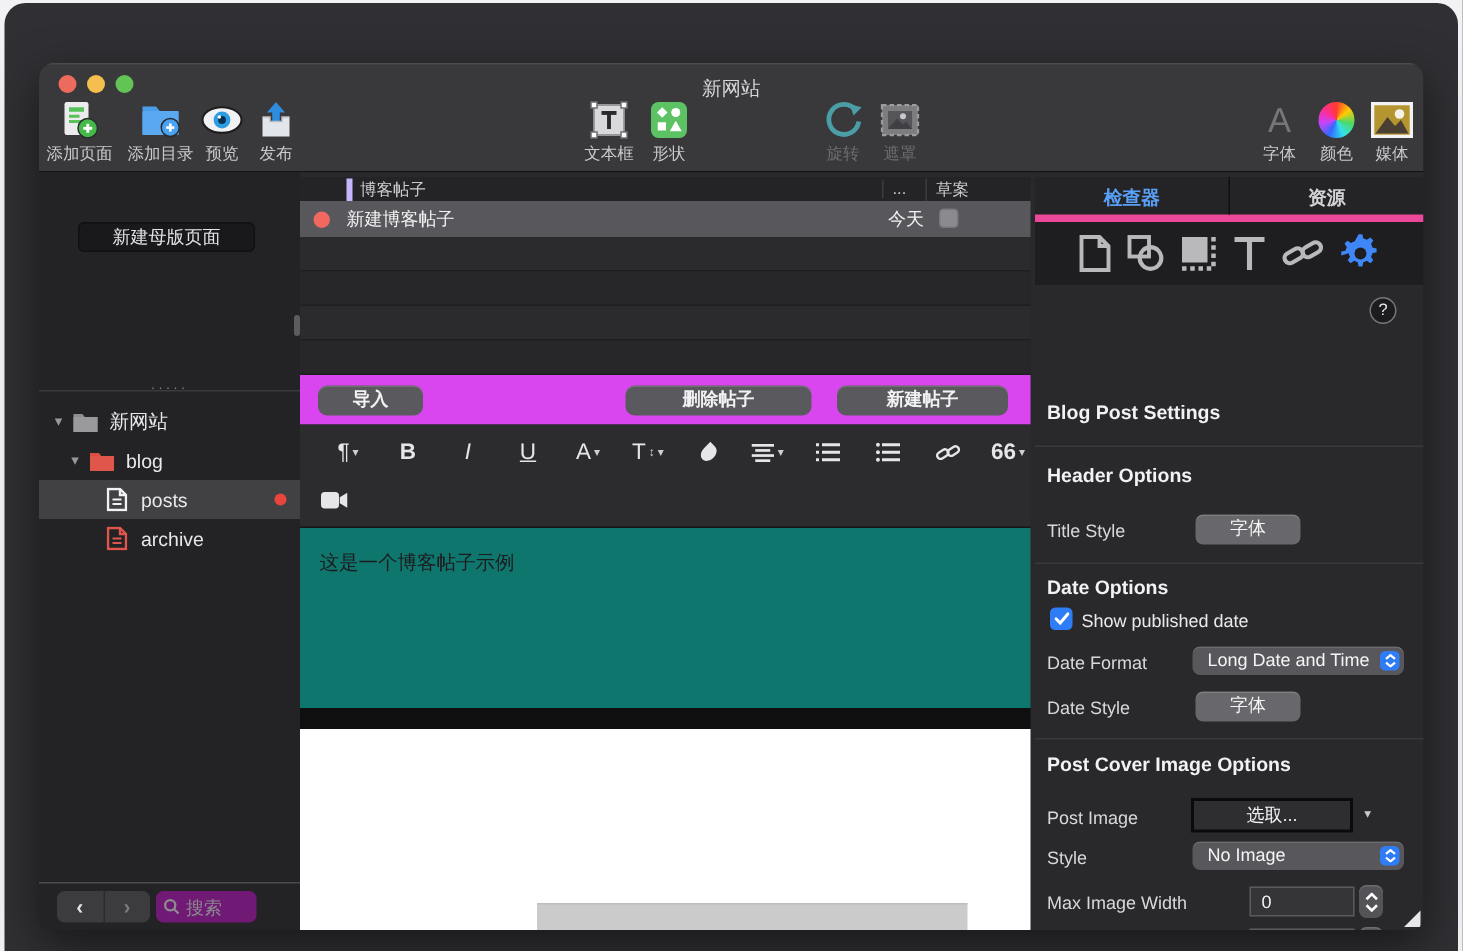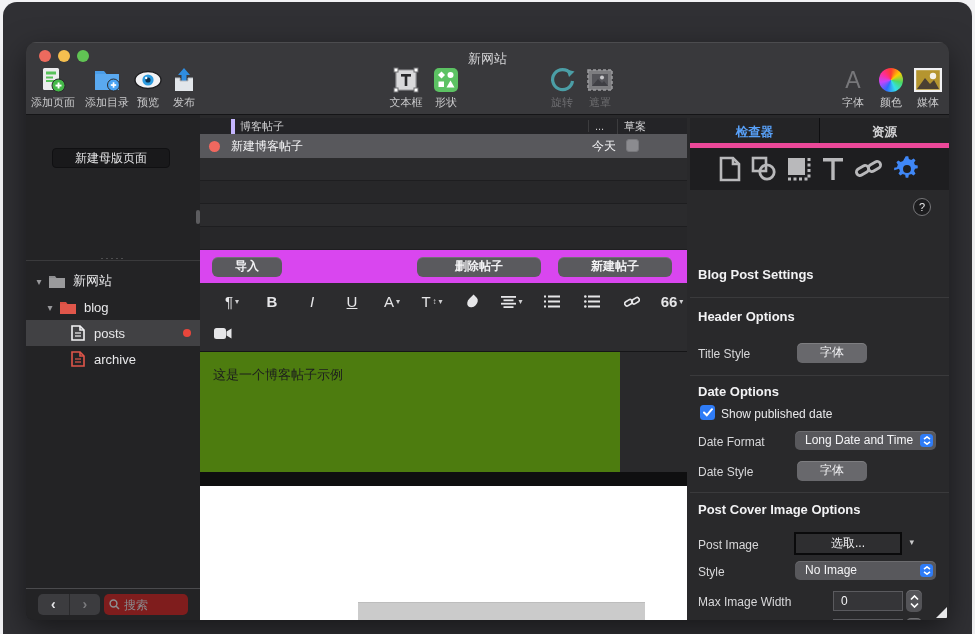--- a/index.html
+++ b/index.html
@@ -47,22 +47,22 @@
   .ticon16 { width:20px; display:flex; justify-content:center; margin:0 6px 0 2px; }
   .reddot { position:absolute; right:9px; top:9px; width:8px; height:8px; border-radius:50%;
     background:#e8463c; }
   .sb-bottom { position:absolute; left:0; bottom:0; width:174px; height:32px;
     background:#232325; border-top:1px solid #4a4a4d; }
   .navseg { position:absolute; left:12px; top:5px; width:62px; height:21px;
     background:#3c3c3f; border-radius:5px; display:flex; }
   .navseg .nb { flex:1; text-align:center; font-size:14px; line-height:20px; font-weight:bold; }
   .navseg .nb.back{ color:#e6e6e8; border-right:1px solid #2a2a2c; }
   .navseg .nb.fwd{ color:#7b7b7e; }
-  .searchbox { position:absolute; left:78px; top:5px; width:84px; height:21px;
-    background:#7f1d1d; border-radius:5px; display:flex; align-items:center; padding:0 5px; }
+  .searchbox { position:absolute; left:78px; top:5px; width:67px; height:21px;
+    background:#701a75; border-radius:5px; display:flex; align-items:center; padding:0 5px; }
   .searchbox input { width:56px; background:transparent; border:none; outline:none;
     color:#a9a9ac; font-size:12px; }
   .searchbox input::placeholder { color:#8a8a8d; }
 
   
   .middle { position:absolute; left:174px; top:73px; width:487px; height:505px; background:#29292b; }
   .plist-head { position:absolute; left:0; top:3px; width:487px; height:16px; background:#242427;
     font-size:11px; color:#cbcbcd; display:flex; align-items:center; }
   .ph-title { margin-left:31px; border-left:4px solid #c4b5fd; padding-left:5px; }
   .ph-date { position:absolute; left:388px; border-left:1px solid #3c3c3e; padding-left:6px; }
@@ -82,21 +82,21 @@
     box-shadow:inset 0 1px 0 rgba(255,255,255,.14); }
   .fmtbar { position:absolute; left:0; top:168px; width:487px; height:69px; background:#2c2c2e;
     border-bottom:1px solid #151517; color:#e6e6e8; }
   .fmt-row1 { position:absolute; top:10px; left:12px; display:flex; align-items:center; gap:0; }
   .fmt { min-width:40px; text-align:center; font-size:15px; display:flex; align-items:center;
     justify-content:center; gap:2px; }
   .fmt small { font-size:8px; color:#cfcfd1; }
   .fmt-row2 { position:absolute; top:44px; left:14px; }
   .drop { width:9px; height:12px; background:#e6e6e8; border-radius:0 50% 50% 50%;
     transform:rotate(45deg); }
-  .editor1 { position:absolute; left:0; top:237px; width:420px; height:120px; background:#4d7c0f;text-align:center; }
+  .editor1 { position:absolute; left:0; top:237px; width:487px; height:120px; background:#0f766e;text-align:center; }
   .editor1 .etext { position:absolute; left:13px; top:14px; font-size:13px; color:#1c1c1e; }
   .egap { position:absolute; left:0; top:357px; width:487px; height:14px; background:#0f0f10; }
   .editor2 { position:absolute; left:0; top:371px; width:487px; height:134px; background:#ffffff; }
   .placeholder-block { position:absolute; left:158px; top:116px; width:287px; height:18px;
     background:#cbcbcb; border-top:1px solid #bdbdbd; }
 
   
   .rightpanel { position:absolute; left:664px; top:73px; width:259px; height:505px; background:#29292b; }
   .rtabs { position:absolute; left:0; top:3px; width:259px; height:30px; background:#242426;
     display:flex; border-bottom:5px solid #ec4899; }

